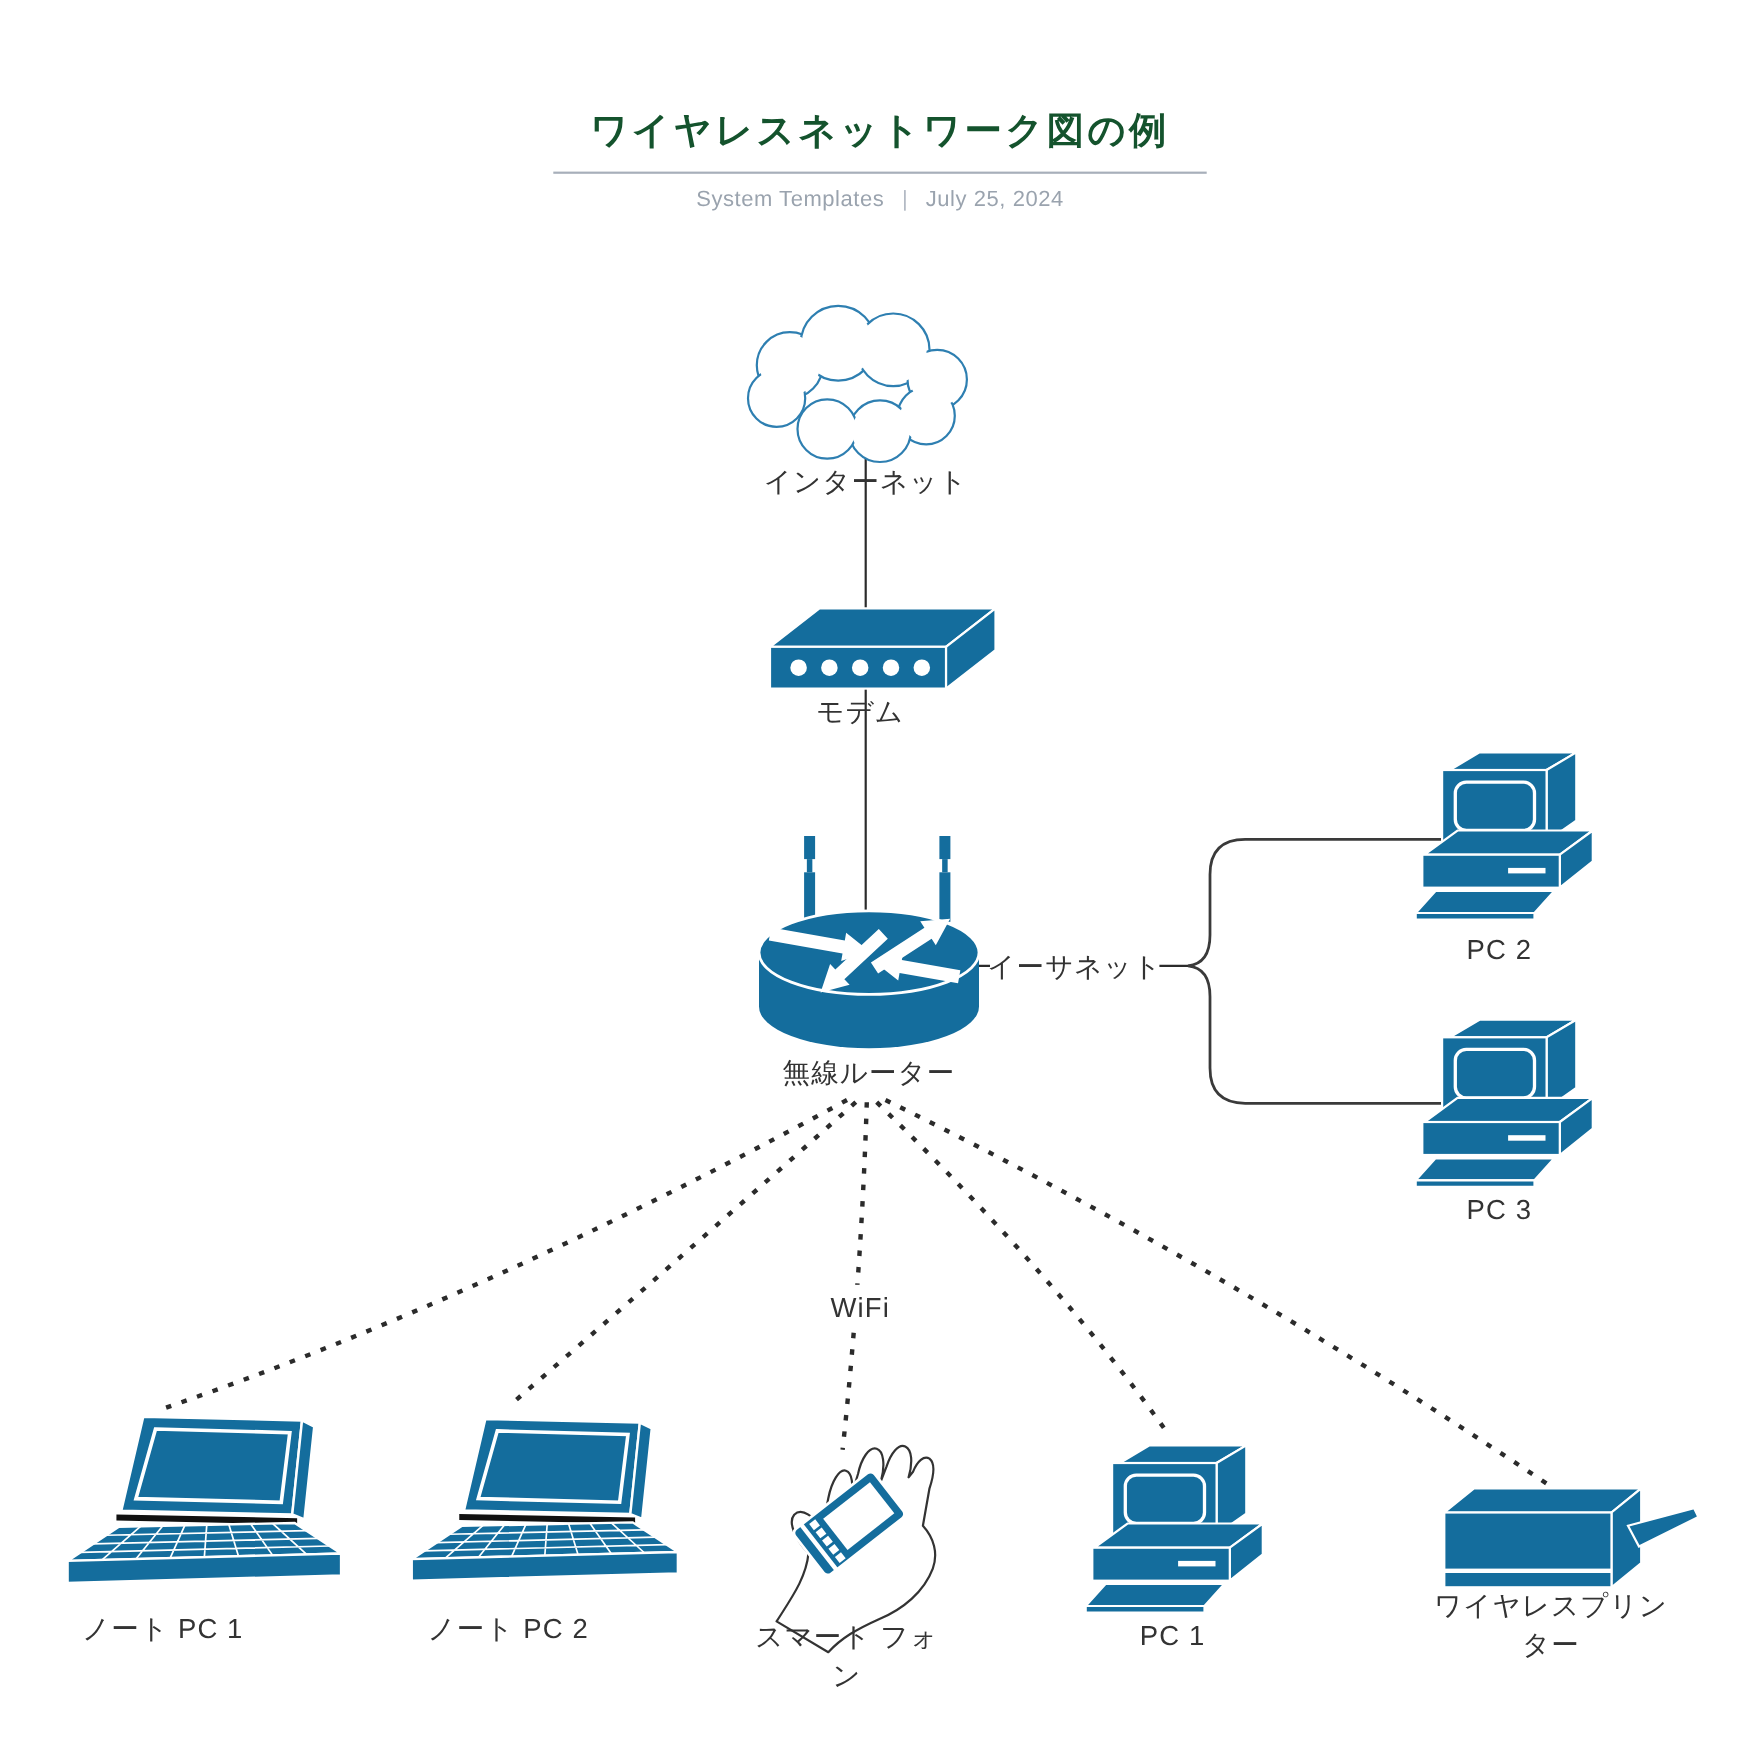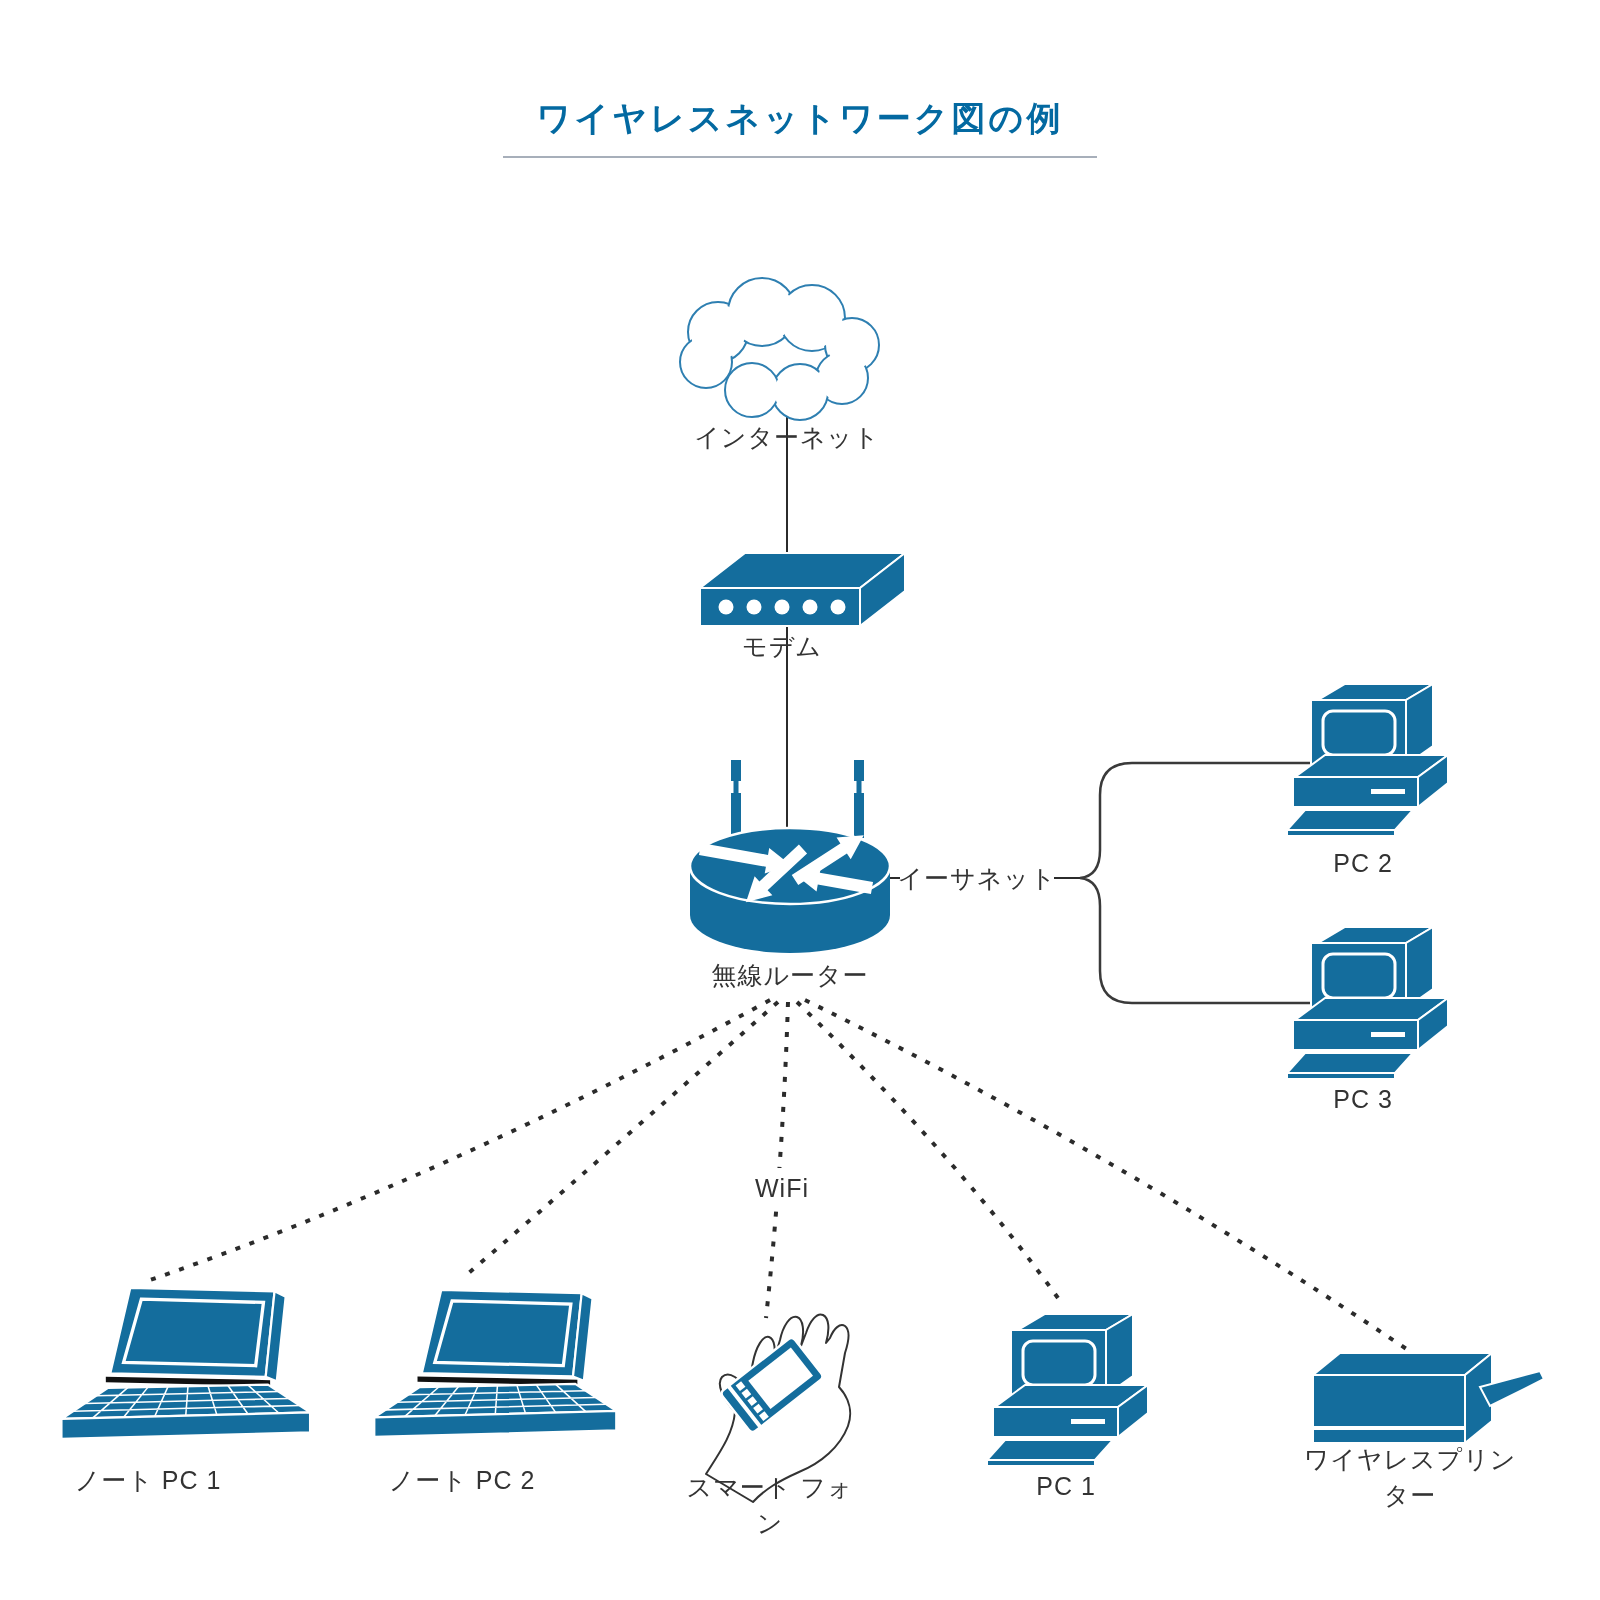--- a/index.html
+++ b/index.html
@@ -1,36 +1,39 @@
 <!DOCTYPE html>
 <html><head>
 <meta charset="utf-8">
 <style>
   html,body{margin:0;padding:0;background:#ffffff;}
   body{width:1600px;height:1600px;position:relative;overflow:hidden;
        font-family:"Liberation Sans","DejaVu Sans",sans-serif;}
   .header{position:absolute;top:0;left:0;width:1600px;text-align:center;}
   .title{display:inline-block;margin-top:96px;padding:0 34px 14px 34px;
-         font-size:34px;font-weight:bold;letter-spacing:3px;color:#0369a1;
+         font-size:34px;font-weight:bold;letter-spacing:3px;color:#14532d;
          border-bottom:2px solid #a7afba;}
   .subtitle{margin-top:12px;font-size:20px;color:#9aa3ae;letter-spacing:0.5px;}
   .subtitle .sep{margin:0 16px;color:#b3bac4;}
   svg{position:absolute;top:0;left:0;}
   svg text{font-family:"Liberation Sans","DejaVu Sans",sans-serif;
            font-size:25px;fill:#333333;letter-spacing:1px;}
   .fill-blue{fill:#146d9d;stroke:#ffffff;stroke-width:2;}
   .conn{stroke:#2b2b2b;stroke-width:2;fill:none;}
   .dashed{stroke:#2b2b2b;stroke-width:4;fill:none;stroke-dasharray:5 10;}
   .labelbg{fill:#ffffff;}
 </style>
 </head>
 <body>
 
 <div class="header">
   <div class="title">ワイヤレスネットワーク図の例</div>
+  <div class="subtitle">
+    <span>System Templates</span><span class="sep">|</span><span>July 25, 2024</span>
+  </div>
 </div>
 
 <svg width="1600" height="1600" viewBox="0 0 1600 1600">
   <defs>
 
     <g id="pc-shape">
       <polygon class="fill-blue" points="35,18 62,2 150,2 123,18"></polygon>
       <polygon class="fill-blue" points="123,83 123,18 150,2 150,64"></polygon>
       <rect class="fill-blue" x="28" y="18" width="95" height="65"></rect>
       <rect x="40" y="29" width="72" height="44" rx="10" fill="none" stroke="#ffffff" stroke-width="3"></rect>

